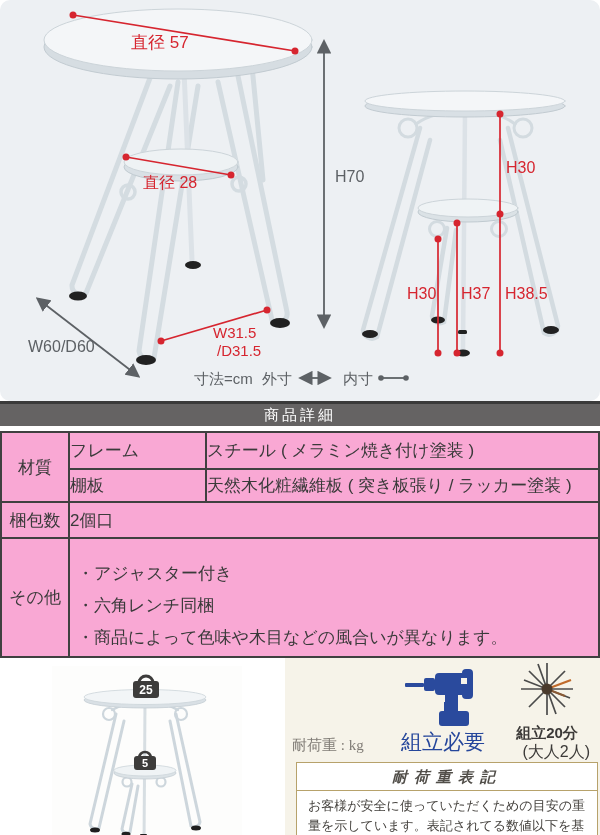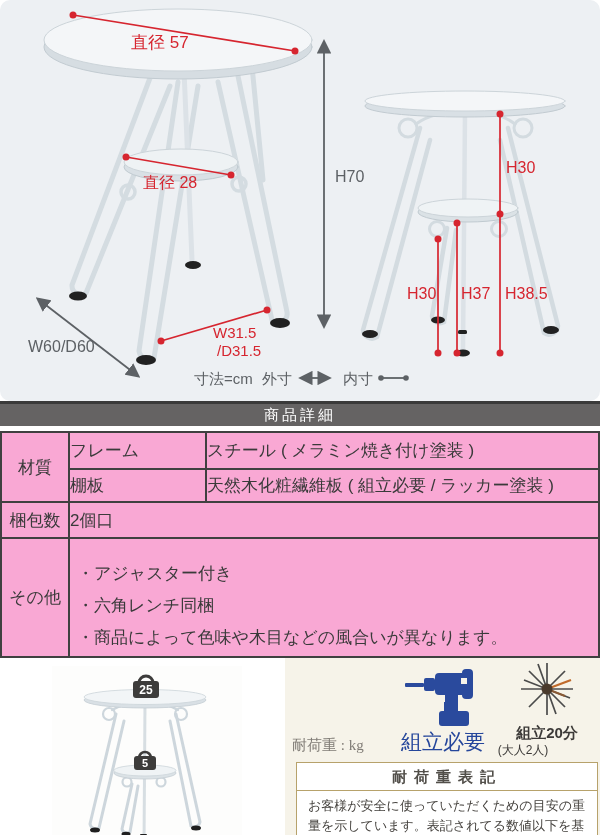--- a/index.html
+++ b/index.html
@@ -32,26 +32,26 @@
   .bottom{position:relative;width:600px;height:205px;background:#fff;}
   .cream{position:absolute;left:285px;top:0;width:315px;height:205px;background:#f6f3e9;}
   .photo{position:absolute;left:52px;top:8px;width:190px;height:195px;background:#fdfdfc;}
   .load-unit{position:absolute;left:292px;top:78px;font-size:15px;color:#807c76;font-family:Liberation Serif, serif;}
   .drill-wrap{position:absolute;left:405px;top:8px;width:76px;height:62px;}
   .assembly-required{position:absolute;left:385px;top:70px;width:116px;text-align:center;
     font-size:21px;font-weight:normal;color:#25469b;}
   .clock-wrap{position:absolute;left:513px;top:2px;width:68px;height:66px;}
   .assembly-time{position:absolute;left:505px;top:66px;width:84px;text-align:center;
     font-size:15px;font-weight:bold;color:#3c3a38;}
-  .assembly-people{position:absolute;left:481px;top:84px;width:84px;text-align:center;
-    font-size:12px;color:#3c3a38;}
+  .assembly-people{position:absolute;left:506px;top:84px;width:84px;text-align:right;
+    font-size:16px;color:#3c3a38;}
   .load-box{position:absolute;left:296px;top:104px;width:302px;height:98px;box-sizing:border-box;
     border:1px solid #b7a26b;background:#fff;}
   .load-box-title{height:27px;line-height:27px;text-align:center;font-size:15px;font-weight:bold;
-    color:#514e49;letter-spacing:7px;border-bottom:1px solid #b7a26b;}
+    color:#514e49;letter-spacing:7px;border-bottom:1px solid #b7a26b;font-style:italic;}
   .load-box-body{padding:5px 11px 0 11px;font-size:13px;line-height:20px;color:#45423e;}
 
   text.red{fill:#d6252f;}
   text.gray{fill:#5d6165;}
 </style>
 </head>
 <body>
 
 <div class="page">
 
@@ -174,21 +174,21 @@
 
   <table class="spec">
     <tbody>
       <tr class="r1">
         <td class="c1" rowspan="2">材質</td>
         <td class="c2">フレーム</td>
         <td class="c3">スチール ( メラミン焼き付け塗装 )</td>
       </tr>
       <tr class="r2">
         <td class="c2">棚板</td>
-        <td class="c3">天然木化粧繊維板 ( 組立必要 / ラッカー塗装 )</td>
+        <td class="c3">天然木化粧繊維板 ( 突き板張り / ラッカー塗装 )</td>
       </tr>
       <tr class="r3">
         <td class="c1">梱包数</td>
         <td class="c3" colspan="2">2個口</td>
       </tr>
       <tr class="r4">
         <td class="c1">その他</td>
         <td class="c3" colspan="2">
           <div class="other-list">
             <div>・アジャスター付き</div>

